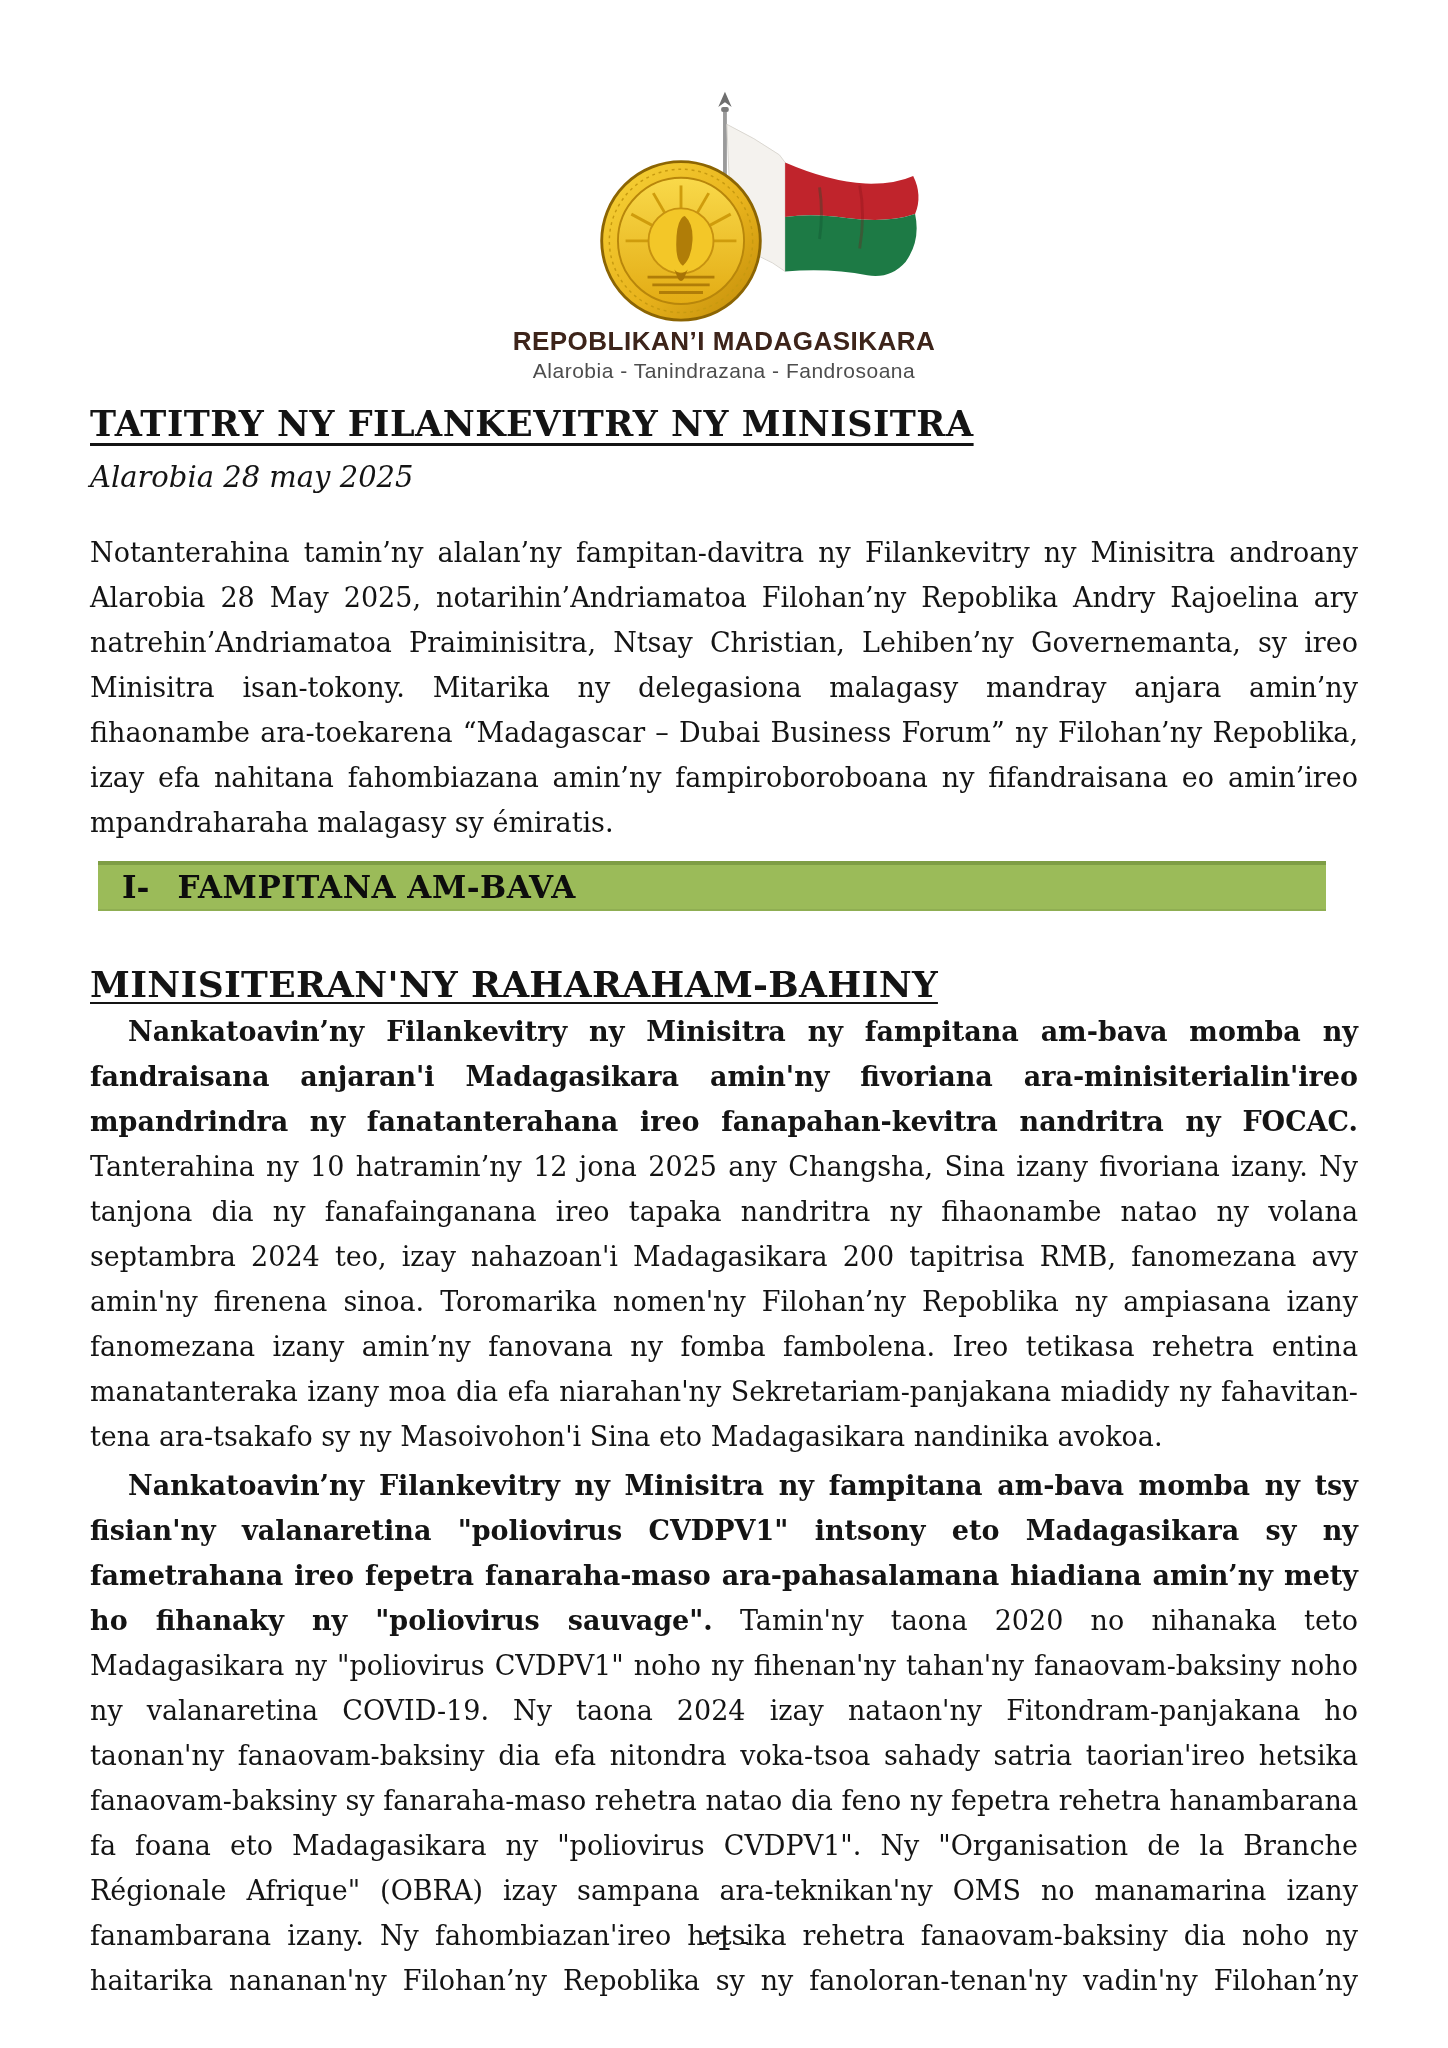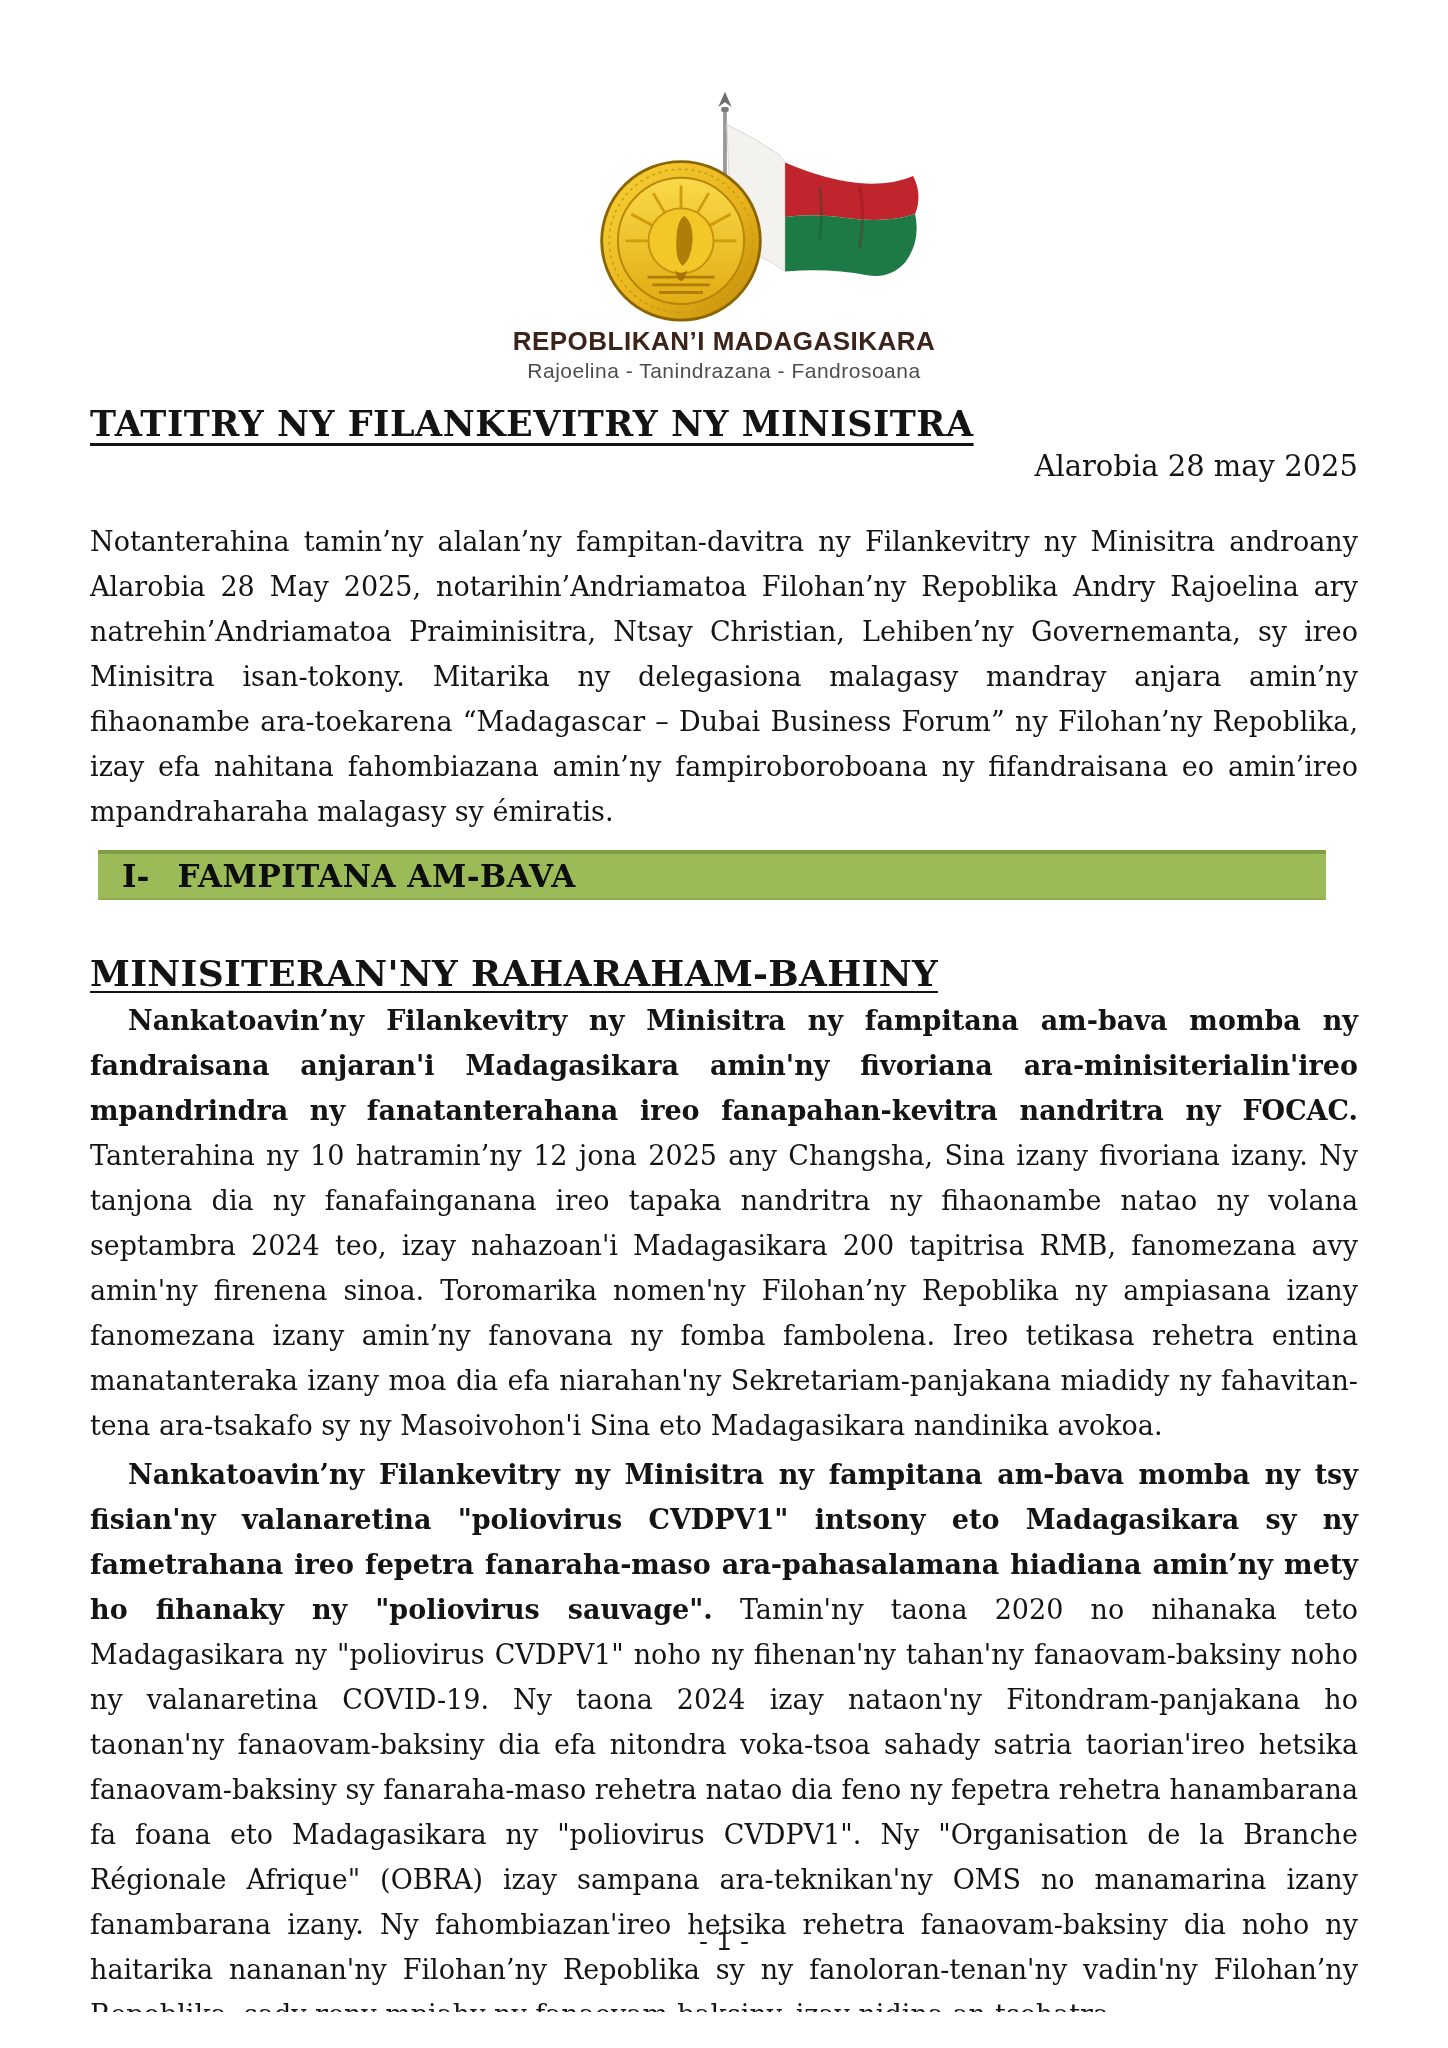--- a/index.html
+++ b/index.html
@@ -40,23 +40,24 @@
     margin-top: 20px;
     text-align: left;
     font-size: 35px;
     font-weight: bold;
     letter-spacing: 0.5px;
     text-decoration: underline;
     text-decoration-thickness: 3px;
     text-underline-offset: 7px;
   }
   .doc-date {
-    margin-top: 5px;
-    text-align: right;
+    margin-top: 16px;
+    text-align: left;
     font-size: 29px;
+    font-style: italic;
   }
 
   
   .intro-para {
     margin-top: 36px;
     font-size: 27px;
     line-height: 45px;
     text-align: justify;
   }
   .ministry-para {
@@ -170,21 +171,21 @@
         <g stroke="#b07d08" stroke-width="3">
           <line x1="150" y1="198" x2="220" y2="198"></line>
           <line x1="155" y1="206" x2="215" y2="206"></line>
           <line x1="162" y1="214" x2="208" y2="214"></line>
         </g>
         <path d="M178 190 q7 8 14 0 l-4 10 q-3 4 -6 0 z" fill="#a87406"></path>
       </g>
     </svg>
 
     <div class="emblem-title">REPOBLIKAN’I MADAGASIKARA</div>
-    <div class="emblem-motto">Rajoelina - Tanindrazana - Fandrosoana</div>
+    <div class="emblem-motto">Alarobia - Tanindrazana - Fandrosoana</div>
   </div>
 
   <div class="content">
 
     <h1 class="doc-title">TATITRY NY FILANKEVITRY NY MINISITRA</h1>
     <div class="doc-date">Alarobia 28 may 2025</div>
 
     <p class="intro-para">Notanterahina tamin’ny alalan’ny fampitan-davitra ny Filankevitry ny Minisitra androany Alarobia 28 May 2025, notarihin’Andriamatoa Filohan’ny Repoblika Andry Rajoelina ary natrehin’Andriamatoa Praiminisitra, Ntsay Christian, Lehiben’ny Governemanta, sy ireo Minisitra isan-tokony. Mitarika ny delegasiona malagasy mandray anjara amin’ny fihaonambe ara-toekarena “Madagascar – Dubai Business Forum” ny Filohan’ny Repoblika, izay efa nahitana fahombiazana amin’ny fampiroboroboana ny fifandraisana eo amin’ireo mpandraharaha malagasy sy émiratis.</p>
 
     <div class="section-banner">

